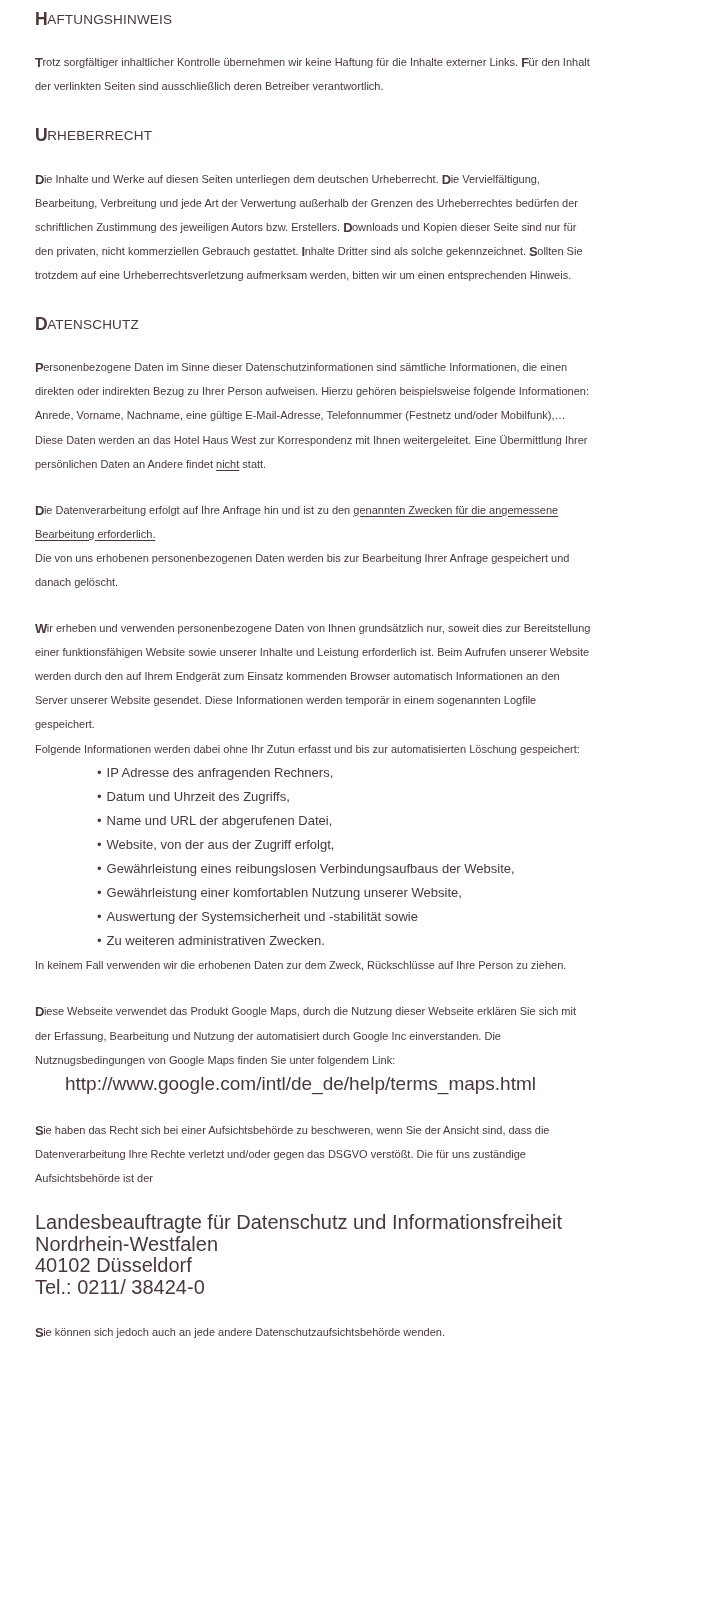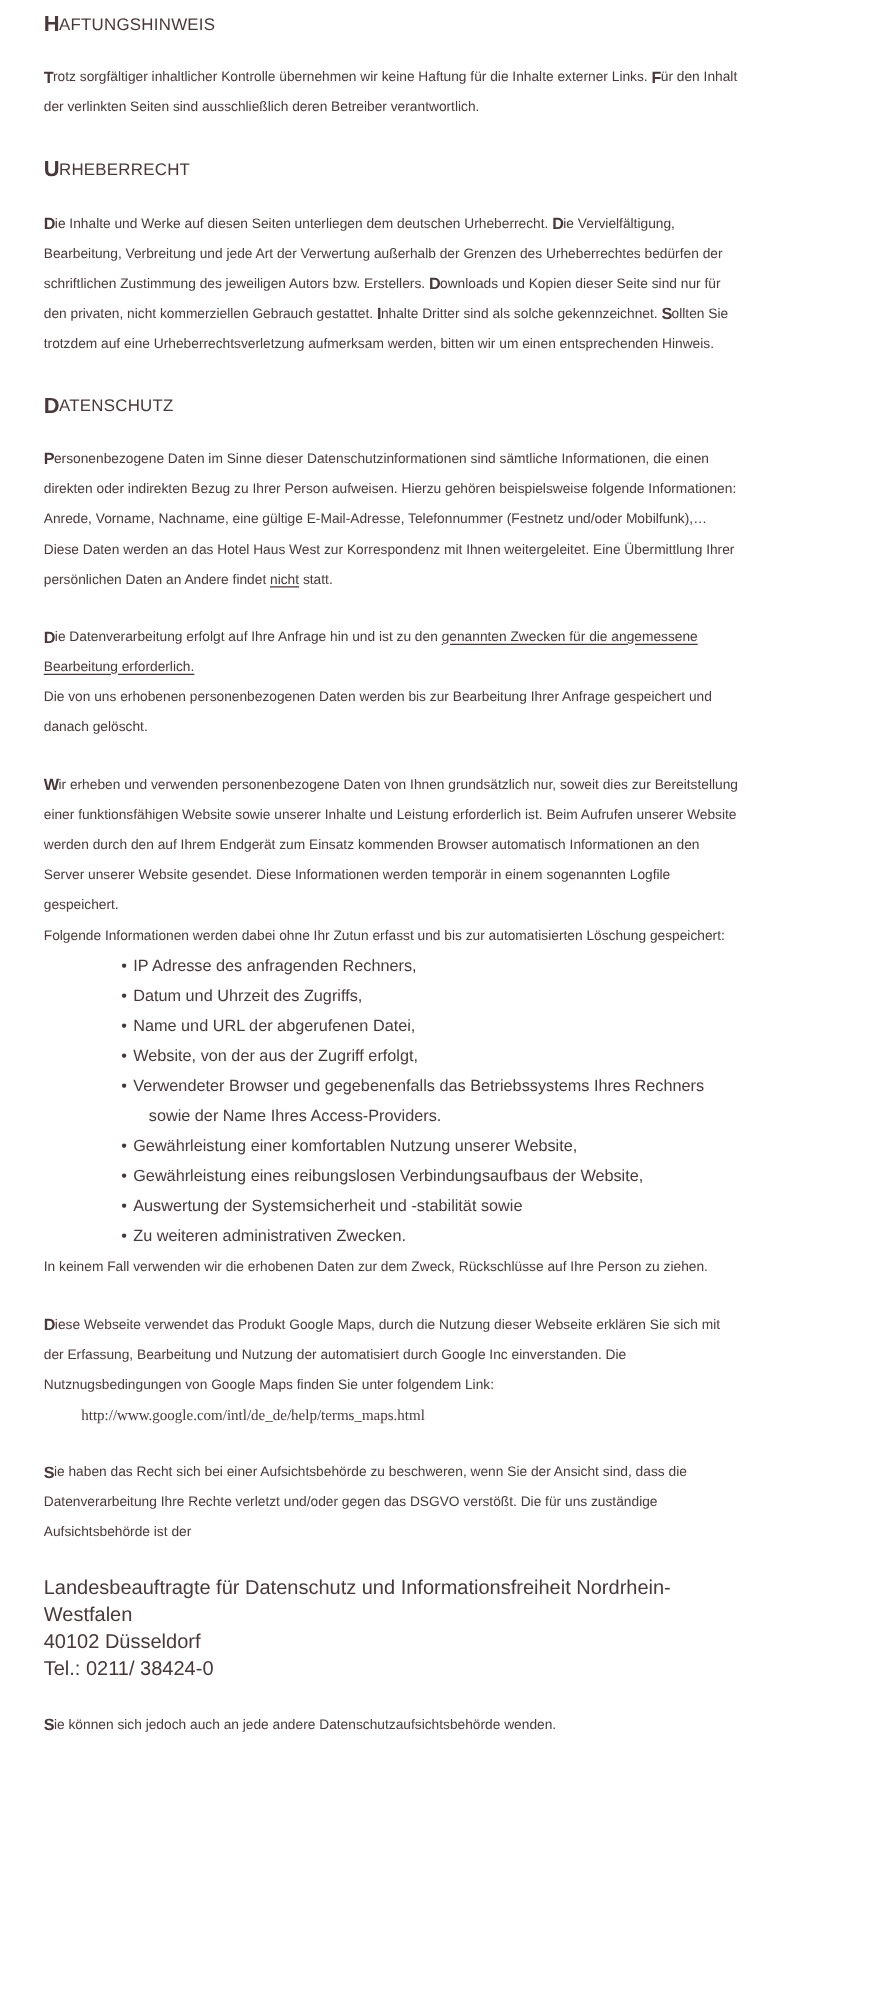--- a/index.html
+++ b/index.html
@@ -79,29 +79,28 @@
     content: "\2022";
     margin-right: 5px;
   }
   ul.bullets > li .cont {
     display: block;
     text-indent: 0;
     padding-left: 11px;
   }
 
   .url-line {
-    font-size: 12px;
+    font-size: 19px;
     line-height: 24.1px;
     padding-left: 30px;
-    font-family: Liberation Serif, serif;
   }
 
   .contact { }
   .contact .line {
-    font-size: 16px;
+    font-size: 20px;
     line-height: 21.5px;
   }
 </style>
 </head>
 <body>
 
 <div class="page">
 
   <h2 class="heading"><span class="cap">H</span><span>aftungshinweis</span></h2>
   <div class="sp-h"></div>
@@ -128,27 +127,26 @@
 
   <div class="sp-p"></div>
 
   <p class="para"><span class="cap">W</span><span>ir erheben und verwenden personenbezogene Daten von Ihnen grundsätzlich nur, soweit dies zur Bereitstellung einer funktionsfähigen Website sowie unserer Inhalte und Leistung erforderlich ist. Beim Aufrufen unserer Website werden durch den auf Ihrem Endgerät zum Einsatz kommenden Browser automatisch Informationen an den Server unserer Website gesendet. Diese Informationen werden temporär in einem sogenannten Logfile gespeichert.</span><br><span>Folgende Informationen werden dabei ohne Ihr Zutun erfasst und bis zur automatisierten Löschung gespeichert:</span></p>
 
   <ul class="bullets">
     <li><span>IP Adresse des anfragenden Rechners,</span></li>
     <li><span>Datum und Uhrzeit des Zugriffs,</span></li>
     <li><span>Name und URL der abgerufenen Datei,</span></li>
     <li><span>Website, von der aus der Zugriff erfolgt,</span></li>
-    <li><span>Verwendeter Browser und gegebenenfalls das Betriebssystems Ihres Rechners</span><span class="cont">sowie der Name Ihres Access-Providers.</span></li>
   </ul>
 
 
   <ul class="bullets">
+    <li><span>Gewährleistung eines reibungslosen Verbindungsaufbaus der Website,</span></li>
     <li><span>Gewährleistung einer komfortablen Nutzung unserer Website,</span></li>
-    <li><span>Gewährleistung eines reibungslosen Verbindungsaufbaus der Website,</span></li>
     <li><span>Auswertung der Systemsicherheit und -stabilität sowie</span></li>
     <li><span>Zu weiteren administrativen Zwecken.</span></li>
   </ul>
 
   <p class="para"><span>In keinem Fall verwenden wir die erhobenen Daten zur dem Zweck, Rückschlüsse auf Ihre Person zu ziehen.</span></p>
 
   <div class="sp-p"></div>
 
   <p class="para"><span class="cap">D</span><span>iese Webseite verwendet das Produkt Google Maps, durch die Nutzung dieser Webseite erklären Sie sich mit der Erfassung, Bearbeitung und Nutzung der automatisiert durch Google Inc einverstanden. Die Nutznugsbedingungen von Google Maps finden Sie unter folgendem Link:</span></p>
   <div class="url-line">http://www.google.com/intl/de_de/help/terms_maps.html</div>

